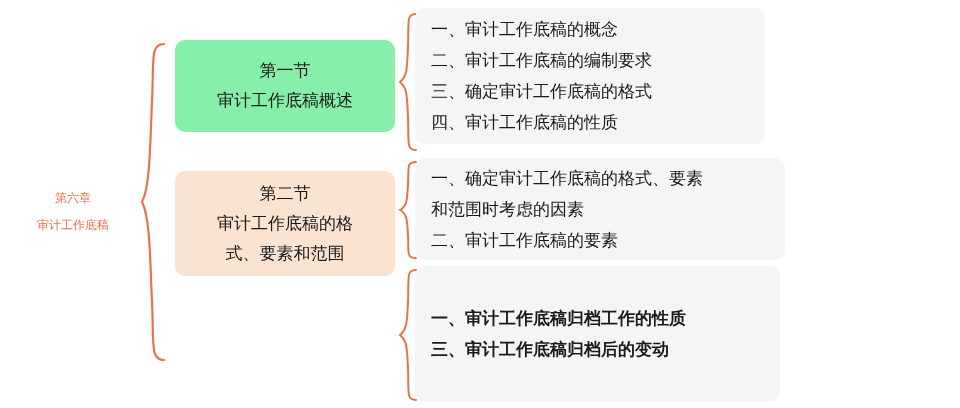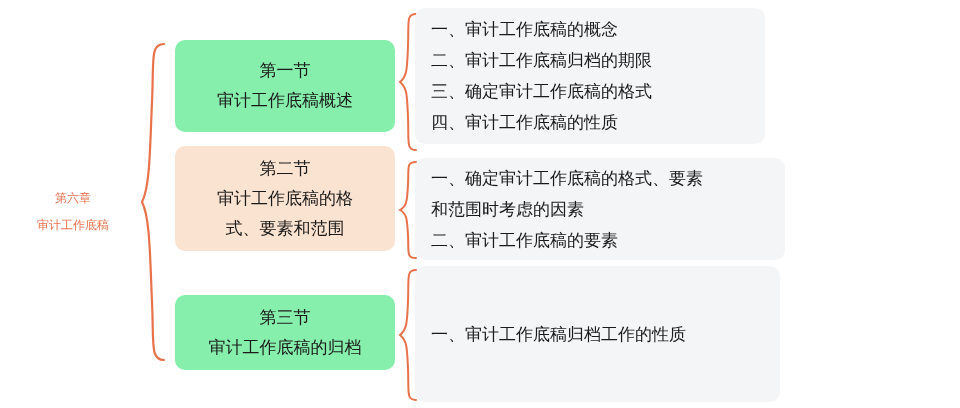--- a/index.html
+++ b/index.html
@@ -100,43 +100,42 @@
 
   <div class="section-box plain" style="left:175px; top:40px; width:220px; height:92px;">第一节
 审计工作底稿概述</div>
 
   <svg class="sec-brace" style="left:398px; top:12px; height:140px;" viewBox="0 0 20 140" preserveAspectRatio="none">
     <path d="M18 2 C8 2 11 10 10 35 C9 58 9 64 2 70 C9 76 9 82 10 105 C11 130 8 138 18 138" fill="none" stroke="#e8724a" stroke-width="2" stroke-linecap="round"></path>
   </svg>
 
   <div class="items-box" style="left:415px; top:8px; width:350px; height:136px;">
     <div class="item-line">一、审计工作底稿的概念</div>
-    <div class="item-line">二、审计工作底稿归档的期限</div>
+    <div class="item-line">二、审计工作底稿的编制要求</div>
     <div class="item-line">三、确定审计工作底稿的格式</div>
     <div class="item-line">四、审计工作底稿的性质</div>
   </div>
 
-  <div class="section-box tinted" style="left:175px; top:146px; width:220px; height:105px;">第二节
+  <div class="section-box tinted" style="left:175px; top:171px; width:220px; height:105px;">第二节
 审计工作底稿的格
 式、要素和范围</div>
 
   <svg class="sec-brace" style="left:398px; top:160px; height:100px;" viewBox="0 0 20 100" preserveAspectRatio="none">
     <path d="M18 2 C8 2 11 8 10 25 C9 41 9 46 2 50 C9 54 9 59 10 75 C11 92 8 98 18 98" fill="none" stroke="#e8724a" stroke-width="2" stroke-linecap="round"></path>
   </svg>
 
   <div class="items-box" style="left:415px; top:158px; width:370px; height:102px;">
     <div class="item-line wrap">一、确定审计工作底稿的格式、要素
 和范围时考虑的因素</div>
     <div class="item-line">二、审计工作底稿的要素</div>
   </div>
 
-  <div class="section-box plain" style="left:175px; top:295px; width:220px; height:75px;">第三节
-审计工作底稿的归档</div>
 
   <svg class="sec-brace" style="left:398px; top:268px; height:134px;" viewBox="0 0 20 134" preserveAspectRatio="none">
     <path d="M18 2 C8 2 11 10 10 34 C9 55 9 61 2 67 C9 73 9 79 10 100 C11 124 8 132 18 132" fill="none" stroke="#e8724a" stroke-width="2" stroke-linecap="round"></path>
   </svg>
 
-  <div class="items-box" style="left:415px; top:266px; width:365px; height:136px;">
+  <div class="items-box" style="left:415px; top:266px; width:365px; height:136px;font-weight:bold;">
     <div class="item-line">一、审计工作底稿归档工作的性质</div>
+    <div class="item-line">三、审计工作底稿归档后的变动</div>
   </div>
 
 </div>
 
 </body></html>

